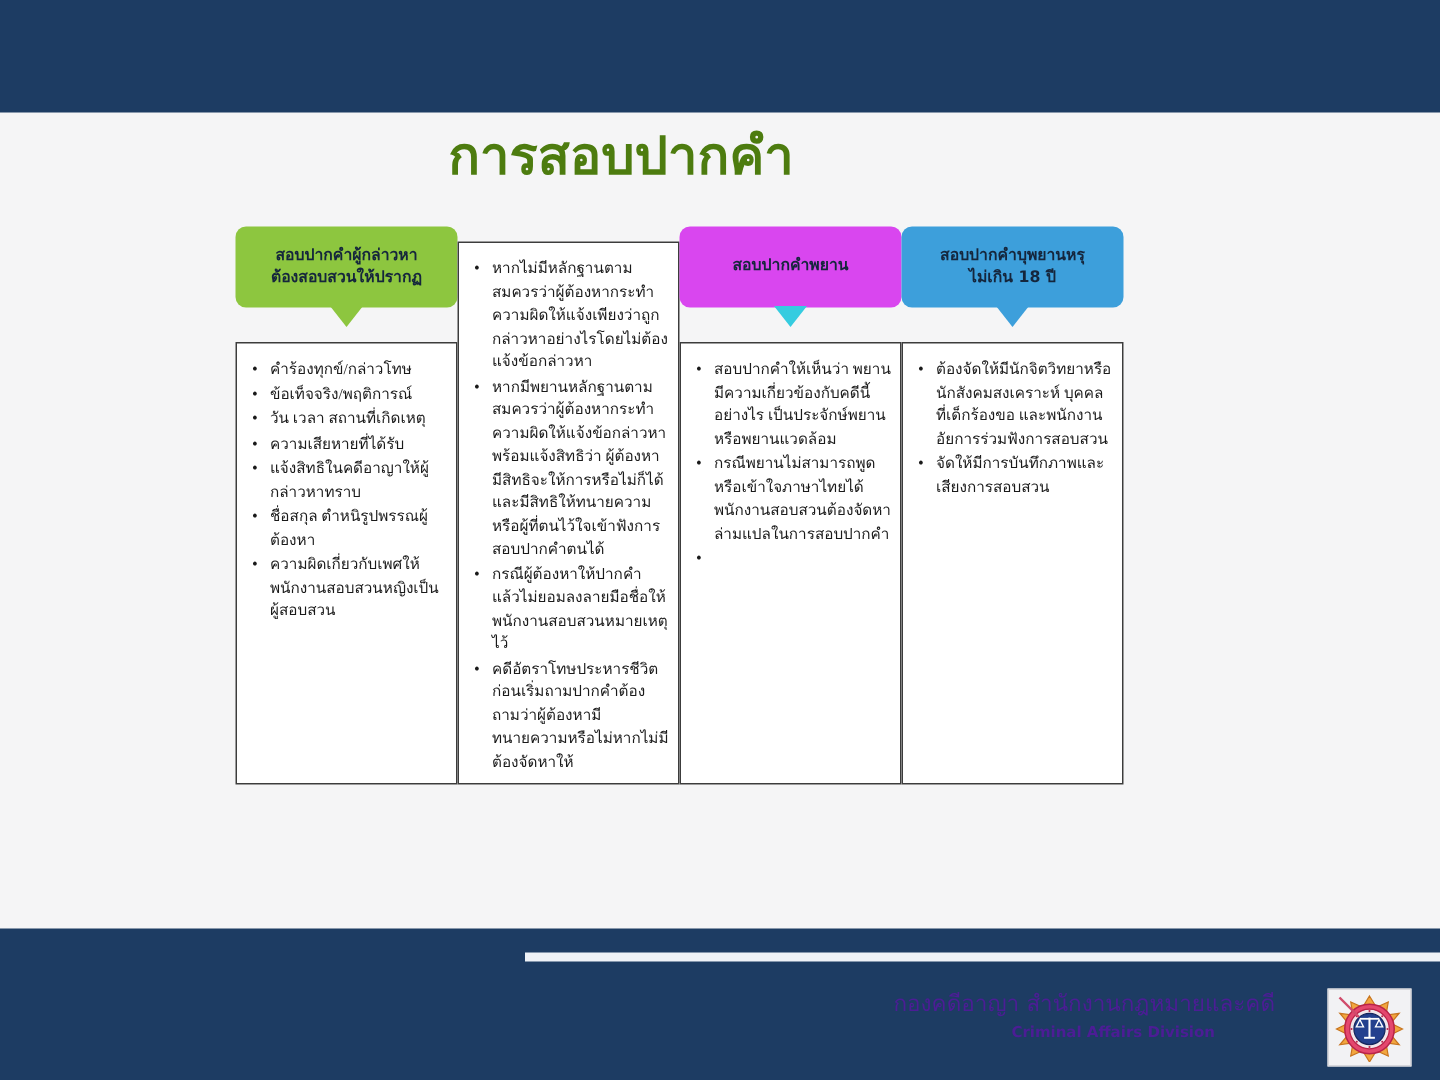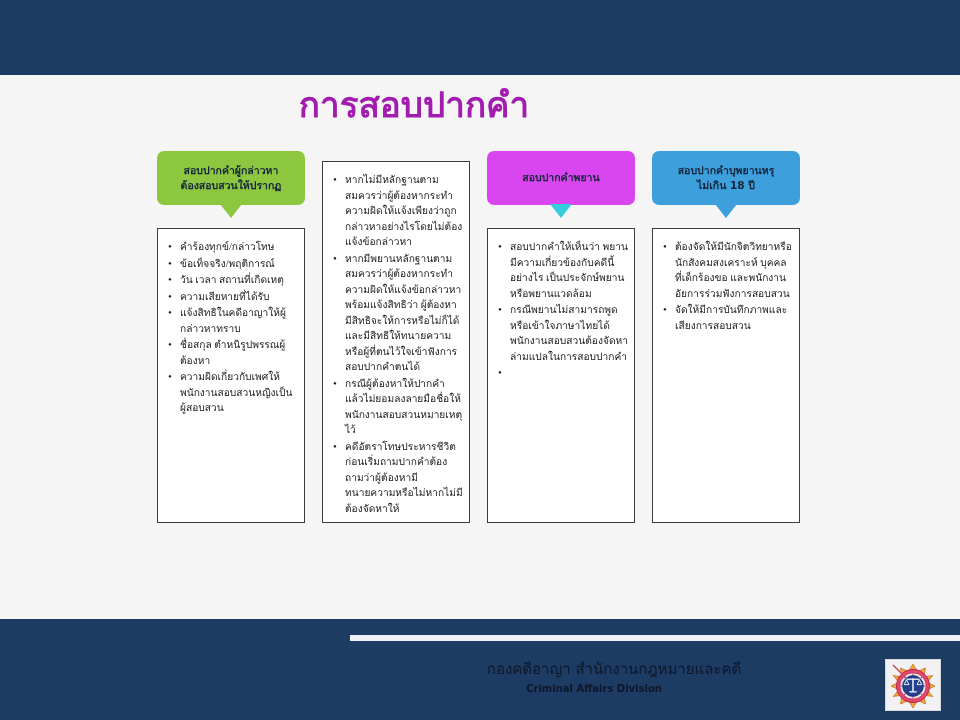--- a/index.html
+++ b/index.html
@@ -27,34 +27,33 @@
 
   
   .slide-title {
     position: absolute;
     left: 0;
     top: 84px;
     width: 828px;
     text-align: center;
     font-size: 35px;
     font-weight: bold;
-    color: #a21caf;
+    color: #4d7c0f;
     letter-spacing: 0px;
     line-height: 1.25;
   }
 
   
   .columns {
     position: absolute;
     left: 157px;
     top: 151px;
     width: 646px;
     height: 372px;
     display: flex;
-    gap: 17px;
   }
   .column {
     width: 148px;
     position: relative;
     display: flex;
     flex-direction: column;
   }
 
   
   .chip-wrap {
@@ -139,25 +138,25 @@
   .accent-rule {
     position: absolute;
     left: 350px;
     top: 635px;
     width: 610px;
     height: 6px;
     background: #eef2f7;
   }
   .footer-text {
     position: absolute;
-    right: 96px;
+    right: 110px;
     top: 659px;
     width: 500px;
-    text-align: center;
-    color: #0f172a;
+    text-align: right;
+    color: #4c1d95;
   }
   .footer-th {
     font-size: 15px;
     line-height: 1.45;
     font-weight: normal;
   }
   .footer-en {
     font-size: 10px;
     line-height: 1.5;
     font-weight: bold;

